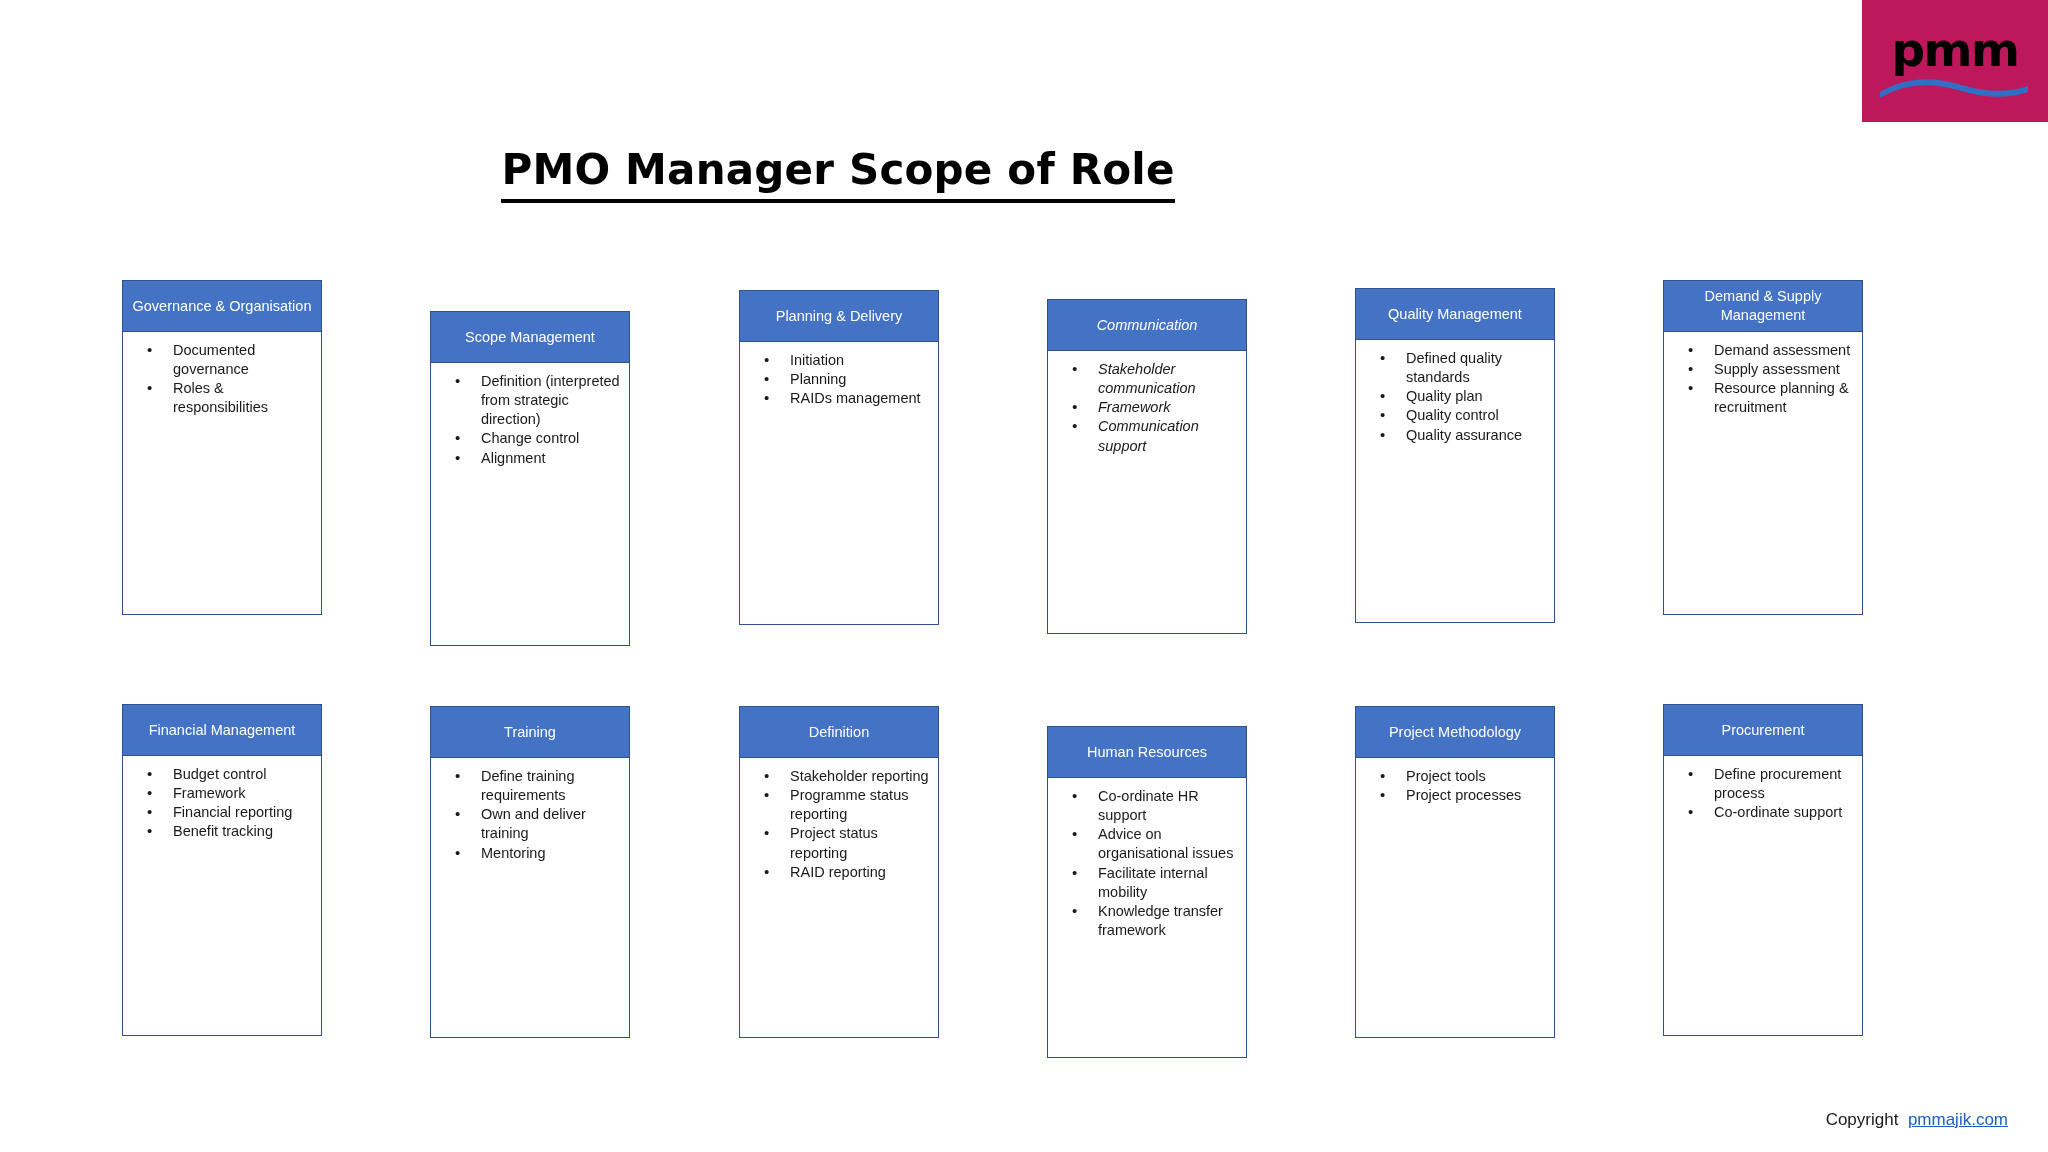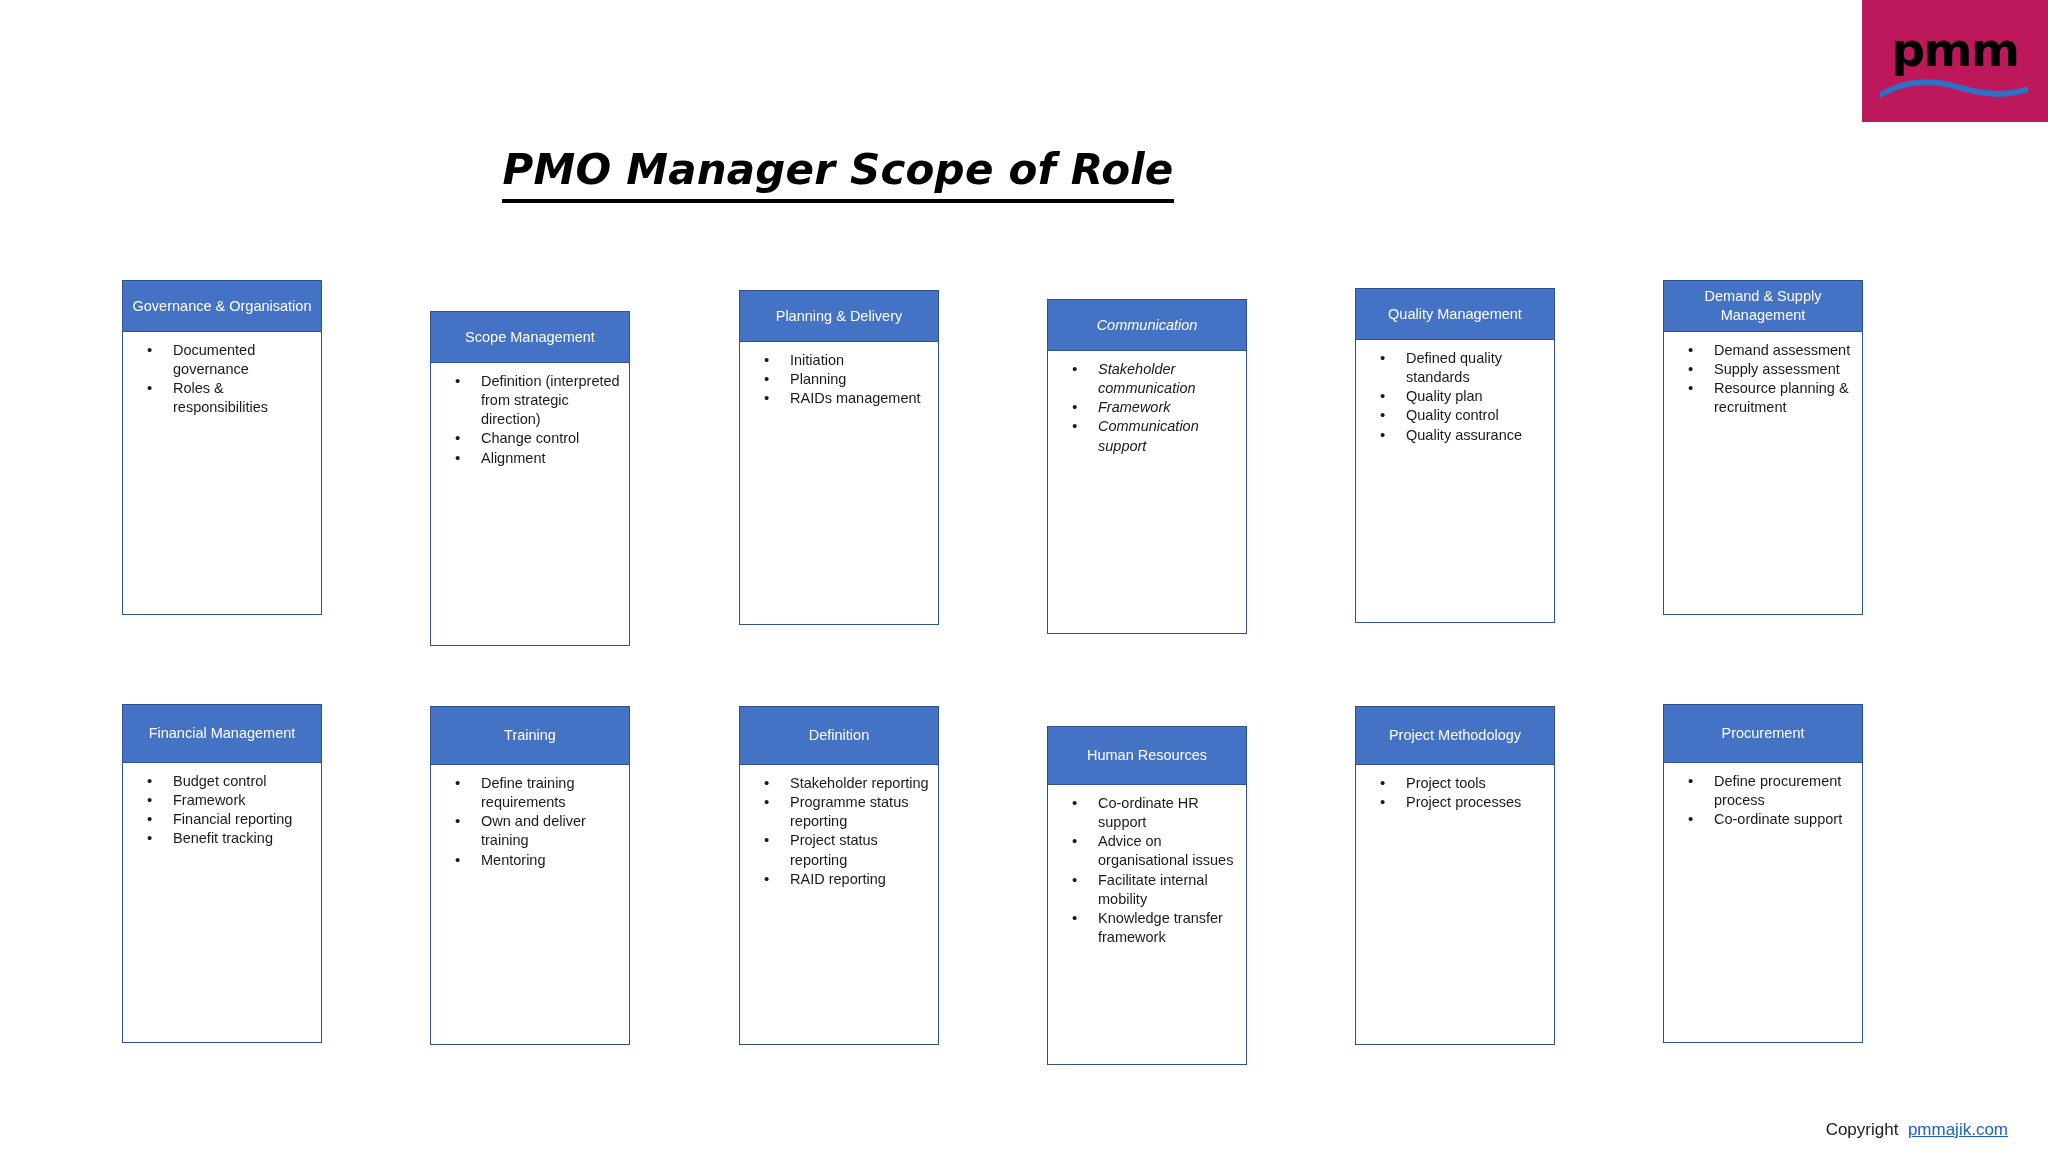--- a/index.html
+++ b/index.html
@@ -50,21 +50,20 @@
     position: absolute;
     top: 145px;
     left: 0;
     width: 1676px;
     text-align: center;
     font-family: "DejaVu Sans", sans-serif;
     font-weight: bold;
     font-size: 42px;
     color: #000000;
     letter-spacing: 0.2px;
-    font-style: italic;
   }
   .deck-title span.tx {
     display: inline-block;
     border-bottom: 4px solid #000000;
     padding-bottom: 5px;
   }
 
   
   .board {
     position: absolute;
@@ -118,33 +117,32 @@
     position: absolute;
     left: 18px;
     top: -1px;
     font-size: 15px;
     color: #1a1a1a;
   }
 
   
   .row1 .card-header { height: 52px; }
   .row1 .card-body   { height: 283px; }
-  .row2 .card-header { height: 59px; }
+  .row2 .card-header { height: 52px; }
   .row2 .card-body   { height: 280px; }
 
   
   .footer {
     position: absolute;
     top: 1110px;
     left: 0;
     width: 2008px;
     text-align: right;
     font-size: 17px;
     color: #1a1a1a;
-    margin-top: 10px;
   }
   .footer .link {
     color: #1f5fbf;
     text-decoration: underline;
   }
 </style>
 </head>
 <body>
 
 <div class="logo-area">

